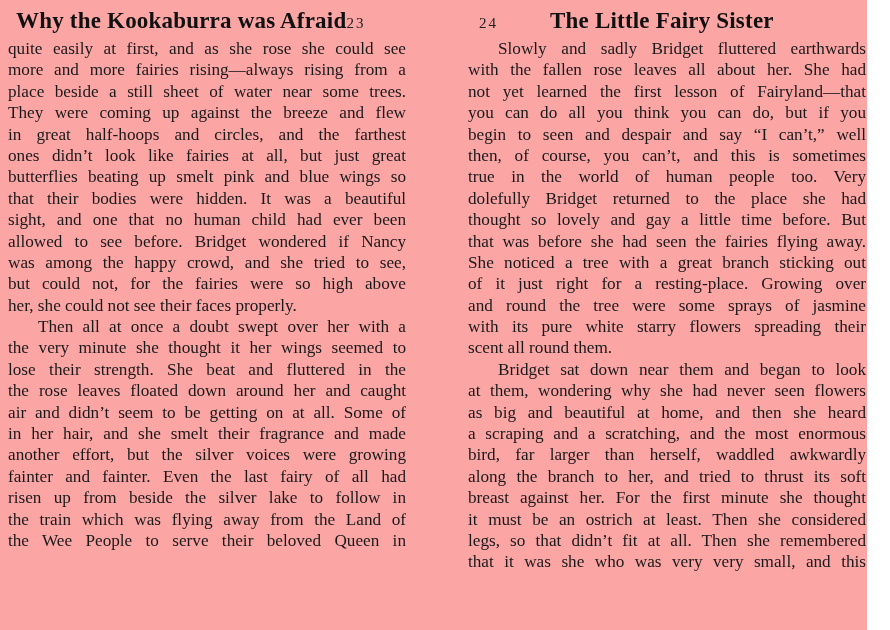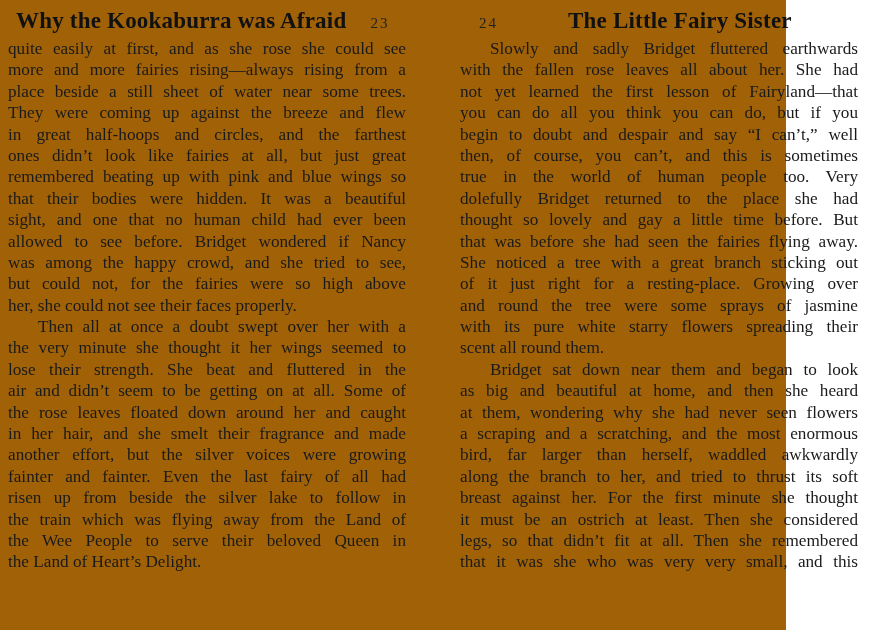--- a/index.html
+++ b/index.html
@@ -1,97 +1,96 @@
 <!DOCTYPE html>
 <html><head>
 <meta charset="utf-8">
 <style>
   html, body { margin: 0; padding: 0; background: #ffffff; }
   body { width: 890px; height: 630px; overflow: hidden; position: relative; font-family: "Liberation Serif", "DejaVu Serif", serif; color: #1a1a1a; }
-  .spread { position: absolute; left: 0; top: 0; width: 786px; height: 630px; background: #a16207; }
+  .spread { position: absolute; left: 0; top: 0; width: 867px; height: 630px; background: #fca5a5; }
   .page { position: absolute; top: 0; height: 630px; }
   .page-left { left: 0; width: 445px; }
   .page-right { left: 445px; width: 445px; }
   .header { position: absolute; top: 8px; height: 34px; display: flex; align-items: baseline; }
   .page-left .header { left: 16px; width: 400px; }
   .page-right .header { left: 34px; width: 400px; }
   .running-title { font-size: 23px; font-weight: bold; letter-spacing: 0.2px; color: #111; }
   .page-right .running-title { font-weight: bold; }
   .page-num { font-size: 15px; letter-spacing: 2px; color: #222; }
-  .page-left .page-num { margin-left: 24px; }
-  .page-right .page-num { margin-right: 70px; }
+  .page-left .page-num { }
+  .page-right .page-num { margin-right: 52px; }
   .text-block { position: absolute; top: 38px; font-size: 17.2px; line-height: 21.4px; }
   .page-left .text-block { left: 8px; width: 398px; }
-  .page-right .text-block { left: 15px; width: 398px; }
+  .page-right .text-block { left: 23px; width: 398px; }
   .line { display: block; white-space: nowrap; text-align: justify; text-align-last: justify; height: 21.4px; overflow: visible; }
   .line.last { text-align-last: left; }
   .line.indent { padding-left: 30px; }
 </style>
 </head>
 <body>
 
 <div class="spread">
   <div class="page page-left">
     <div class="header">
       <span class="running-title">Why the Kookaburra was Afraid</span>
       <span class="page-num">23</span>
     </div>
     <div class="text-block" id="left-text">
         <span class="line">quite easily at first, and as she rose she could see</span>
         <span class="line">more and more fairies rising—always rising from a</span>
         <span class="line">place beside a still sheet of water near some trees.</span>
         <span class="line">They were coming up against the breeze and flew</span>
         <span class="line">in great half-hoops and circles, and the farthest</span>
         <span class="line">ones didn’t look like fairies at all, but just great</span>
-        <span class="line">remembered beating up with pink and blue wings so</span>
+        <span class="line">butterflies beating up smelt pink and blue wings so</span>
         <span class="line">that their bodies were hidden.  It was a beautiful</span>
         <span class="line">sight, and one that no human child had ever been</span>
         <span class="line">allowed to see before.  Bridget wondered if Nancy</span>
         <span class="line">was among the happy crowd, and she tried to see,</span>
         <span class="line">but could not, for the fairies were so high above</span>
         <span class="line last">her, she could not see their faces properly.</span>
         <span class="line indent">Then all at once a doubt swept over her with a</span>
         <span class="line">the very minute she thought it her wings seemed to</span>
         <span class="line">lose their strength.  She beat and fluttered in the</span>
+        <span class="line">the rose leaves floated down around her and caught</span>
         <span class="line">air and didn’t seem to be getting on at all.  Some of</span>
-        <span class="line">the rose leaves floated down around her and caught</span>
         <span class="line">in her hair, and she smelt their fragrance and made</span>
         <span class="line">another effort, but the silver voices were growing</span>
         <span class="line">fainter and fainter.  Even the last fairy of all had</span>
         <span class="line">risen up from beside the silver lake to follow in</span>
         <span class="line">the train which was flying away from the Land of</span>
         <span class="line">the Wee People to serve their beloved Queen in</span>
-        <span class="line last">the Land of Heart’s Delight.</span>
       </div>
   </div>
 
   <div class="page page-right">
     <div class="header">
       <span class="page-num">24</span>
       <span class="running-title">The Little Fairy Sister</span>
     </div>
     <div class="text-block" id="right-text">
         <span class="line indent">Slowly and sadly Bridget fluttered earthwards</span>
         <span class="line">with the fallen rose leaves all about her.  She had</span>
         <span class="line">not yet learned the first lesson of Fairyland—that</span>
         <span class="line">you can do all you think you can do, but if you</span>
-        <span class="line">begin to doubt and despair and say “I can’t,” well</span>
+        <span class="line">begin to seen and despair and say “I can’t,” well</span>
         <span class="line">then, of course, you can’t, and this is sometimes</span>
         <span class="line">true in the world of human people too.  Very</span>
         <span class="line">dolefully Bridget returned to the place she had</span>
         <span class="line">thought so lovely and gay a little time before.  But</span>
         <span class="line">that was before she had seen the fairies flying away.</span>
         <span class="line">She noticed a tree with a great branch sticking out</span>
         <span class="line">of it just right for a resting-place.  Growing over</span>
         <span class="line">and round the tree were some sprays of jasmine</span>
         <span class="line">with its pure white starry flowers spreading their</span>
         <span class="line last">scent all round them.</span>
         <span class="line indent">Bridget sat down near them and began to look</span>
+        <span class="line">at them, wondering why she had never seen flowers</span>
         <span class="line">as big and beautiful at home, and then she heard</span>
-        <span class="line">at them, wondering why she had never seen flowers</span>
         <span class="line">a scraping and a scratching, and the most enormous</span>
         <span class="line">bird, far larger than herself, waddled awkwardly</span>
         <span class="line">along the branch to her, and tried to thrust its soft</span>
         <span class="line">breast against her.  For the first minute she thought</span>
         <span class="line">it must be an ostrich at least.  Then she considered</span>
         <span class="line">legs, so that didn’t fit at all.  Then she remembered</span>
         <span class="line">that it was she who was very very small, and this</span>
       </div>
   </div>
 </div>

